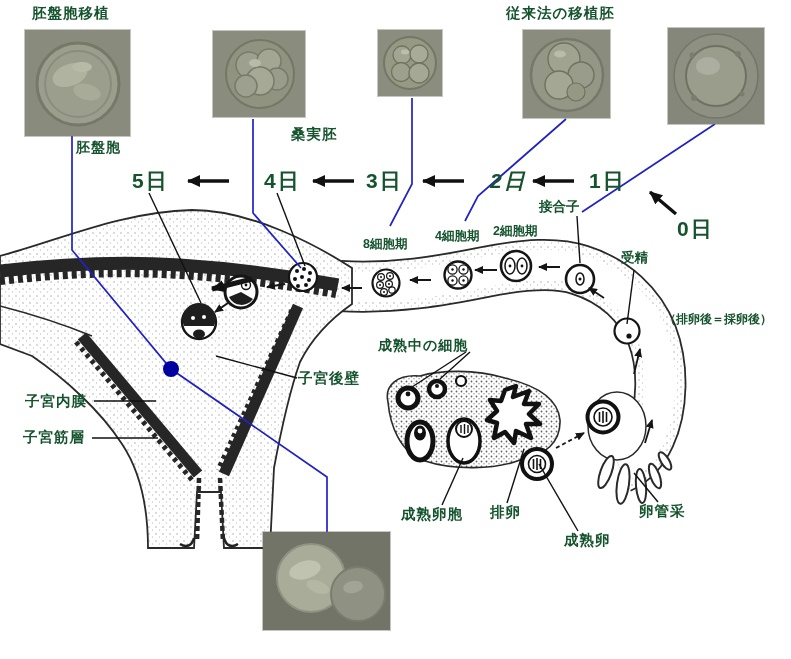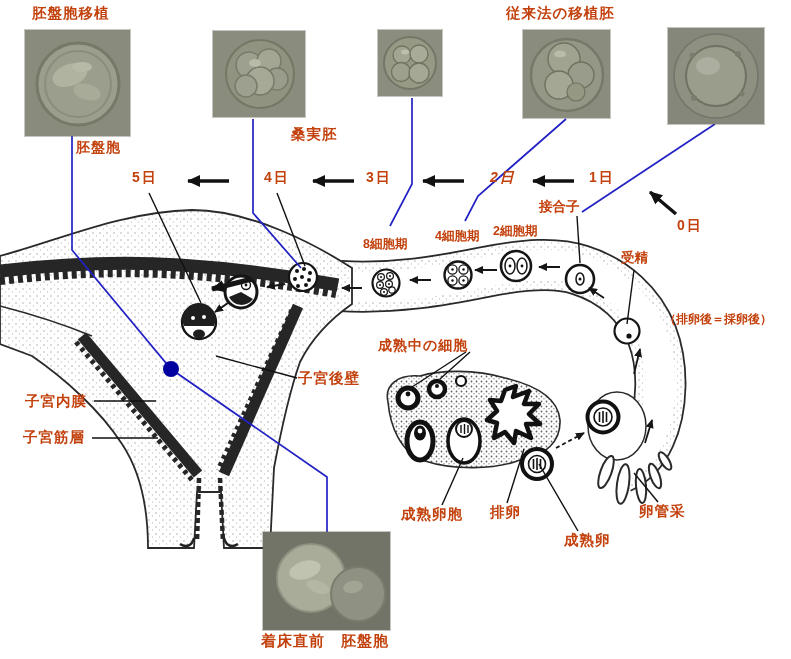--- a/index.html
+++ b/index.html
@@ -1,22 +1,22 @@
 <!DOCTYPE html>
 <html><head>
 <meta charset="utf-8">
 <style>
   html,body{margin:0;padding:0;background:#fff;}
   #fig{position:relative;width:791px;height:659px;background:#ffffff;overflow:hidden;
        font-family:"Liberation Sans","DejaVu Sans",sans-serif;color:#111;}
   svg{display:block;}
   .layer{position:absolute;left:0;top:0;}
-  .lbl{position:absolute;font-weight:bold;color:#c2410c;white-space:nowrap;line-height:1.15;
+  .lbl{position:absolute;font-weight:bold;color:#14532d;white-space:nowrap;line-height:1.15;
        letter-spacing:1px;}
-  .day{font-size:14px;letter-spacing:2px;}
+  .day{font-size:21px;letter-spacing:2px;}
   .stage{font-weight:600;font-size:12.5px;letter-spacing:0;}
   .photo{position:absolute;box-shadow:0 0 0 1px rgba(90,92,80,.35);}
   .photo svg{width:100%;height:100%;}
   .big{font-size:19px;}
   .sub{font-size:12px;letter-spacing:0;}
 </style>
 </head>
 <body>
 
 <div id="fig">
@@ -320,21 +320,20 @@
       <ellipse cx="55" cy="55" rx="12" ry="6" fill="#b4b7a3" transform="rotate(20 55 55)"></ellipse>
       <circle cx="95" cy="62" r="27" fill="#8f9282" stroke="#7a7d6d" stroke-width="2"></circle>
       <ellipse cx="90" cy="55" rx="10" ry="6" fill="#a2a593" transform="rotate(-10 90 55)"></ellipse>
     </svg>
   </div>
 
   <div class="lbl" style="left:32px;top:5px;font-size:14.5px;">胚盤胞移植</div>
   <div class="lbl" style="left:76px;top:139px;font-size:14px;">胚盤胞</div>
   <div class="lbl" style="left:259px;top:126px;font-size:14.5px;margin-left:32px;">桑実胚</div>
   <div class="lbl" style="left:506px;top:5px;font-size:14.5px;">従来法の移植胚</div>
-  <div class="lbl" style="left:261px;top:632px;font-size:15px;">着床直前　胚盤胞</div>
 
   <div class="lbl day" style="left:132px;top:169px;">5日</div>
   <div class="lbl day" style="left:264px;top:169px;">4日</div>
   <div class="lbl day" style="left:366px;top:169px;">3日</div>
   <div class="lbl day" style="left:490px;top:169px;font-style:italic;">2日</div>
   <div class="lbl day" style="left:589px;top:169px;">1日</div>
   <div class="lbl day" style="left:677px;top:217px;">0日</div>
 
   <div class="lbl stage" style="left:363px;top:237px;">8細胞期</div>
   <div class="lbl stage" style="left:435px;top:229px;">4細胞期</div>

